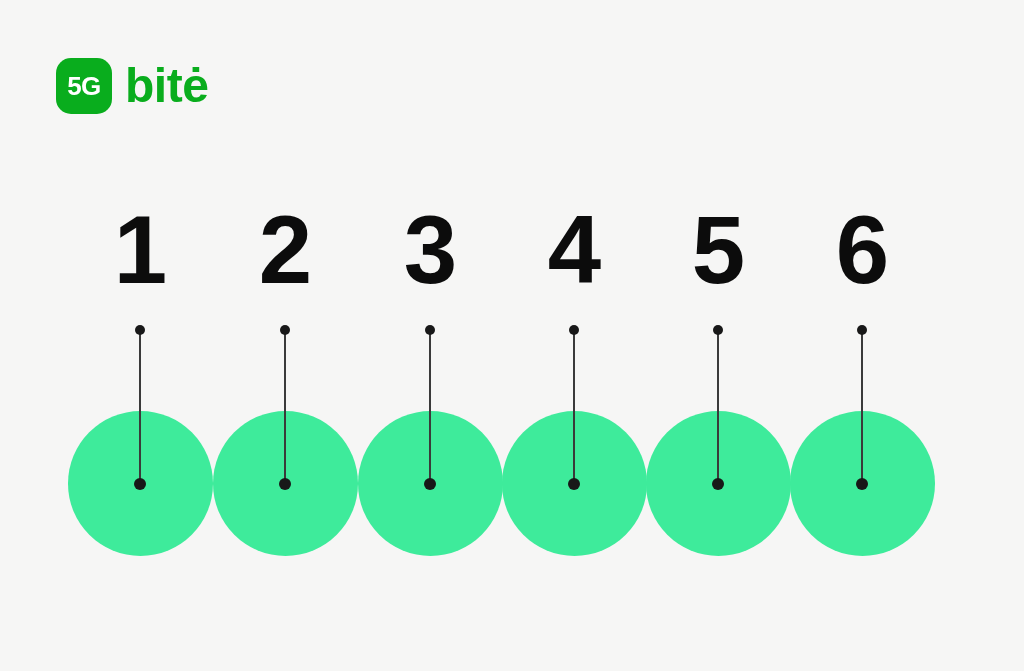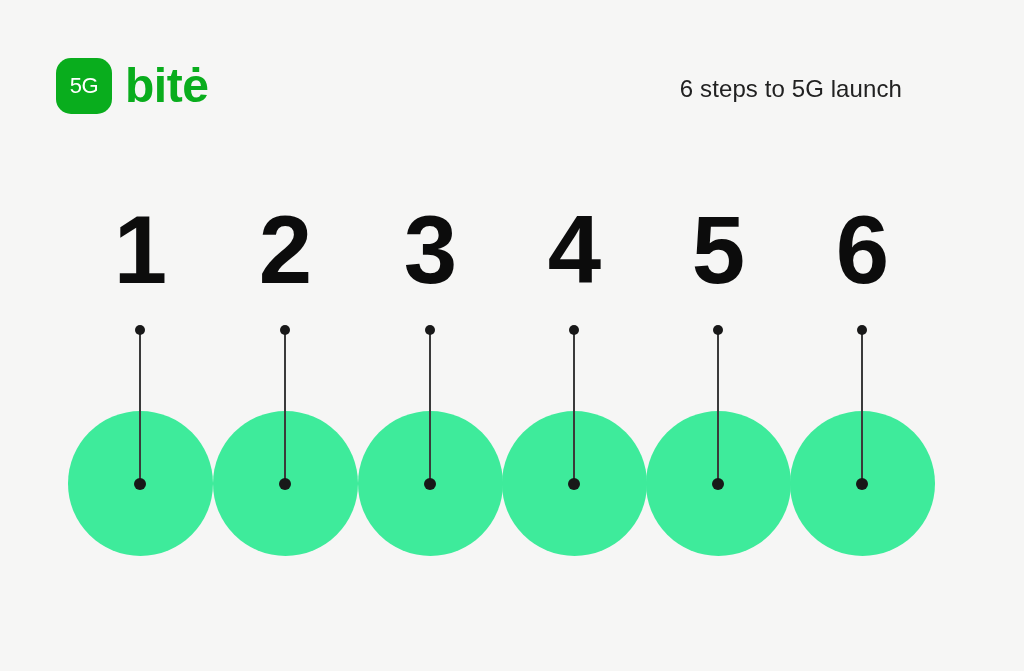--- a/index.html
+++ b/index.html
@@ -40,22 +40,22 @@
     border-radius: 15px;
     background: #09ad1d;
     display: flex;
     align-items: center;
     justify-content: center;
   }
 
   .brand-badge-text {
     color: #ffffff;
     font-family: "Liberation Sans", sans-serif;
-    font-size: 22px;
-    font-weight: normal;
+    font-size: 26px;
+    font-weight: bold;
     letter-spacing: -0.5px;
     line-height: 1;
   }
 
   .brand-wordmark {
     color: #09ad1d;
     font-family: "Liberation Sans", sans-serif;
     font-size: 48px;
     font-weight: bold;
     letter-spacing: -0.5px;
@@ -149,21 +149,20 @@
 
 <div class="header">
 
   <div class="brand-logo">
     <div class="brand-badge" style="background: rgb(9, 173, 29);">
       <span class="brand-badge-text" style="color: rgb(255, 255, 255);">5G</span>
     </div>
     <span class="brand-wordmark" style="color: rgb(9, 173, 29);">bitė</span>
   </div>
 
-  <div class="headline" style="color: rgb(33, 33, 33);">6 steps to 5G launch</div>
 
 </div>
 
 <div class="diagram" id="diagram">
     <div class="step" style="left: 140px;">
       <div class="step-circle" style="background: rgb(62, 235, 155);"></div>
       <div class="step-stem" style="background: rgb(58, 58, 58);"></div>
       <div class="step-number" style="color: rgb(12, 12, 12);">1</div>
       <div class="step-dot-top" style="background: rgb(24, 24, 24);"></div>
       <div class="step-dot-center" style="background: rgb(24, 24, 24);"></div>

